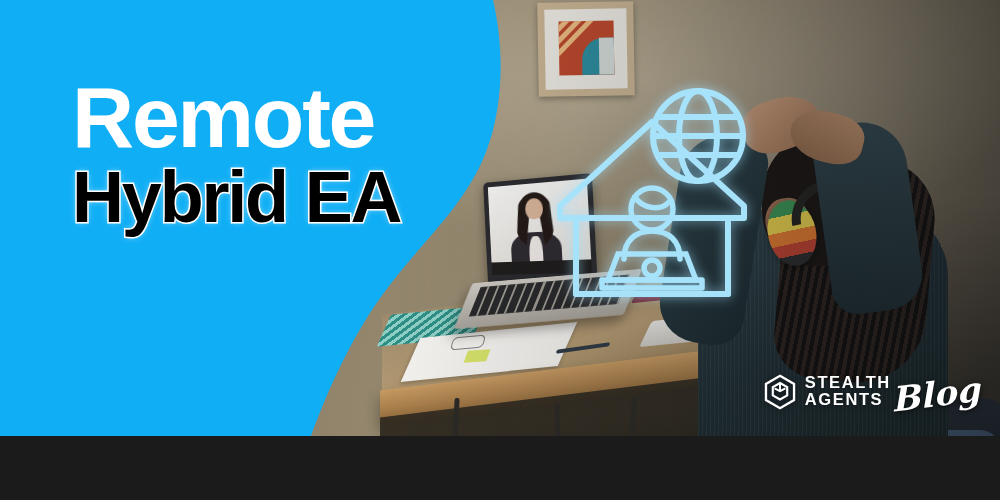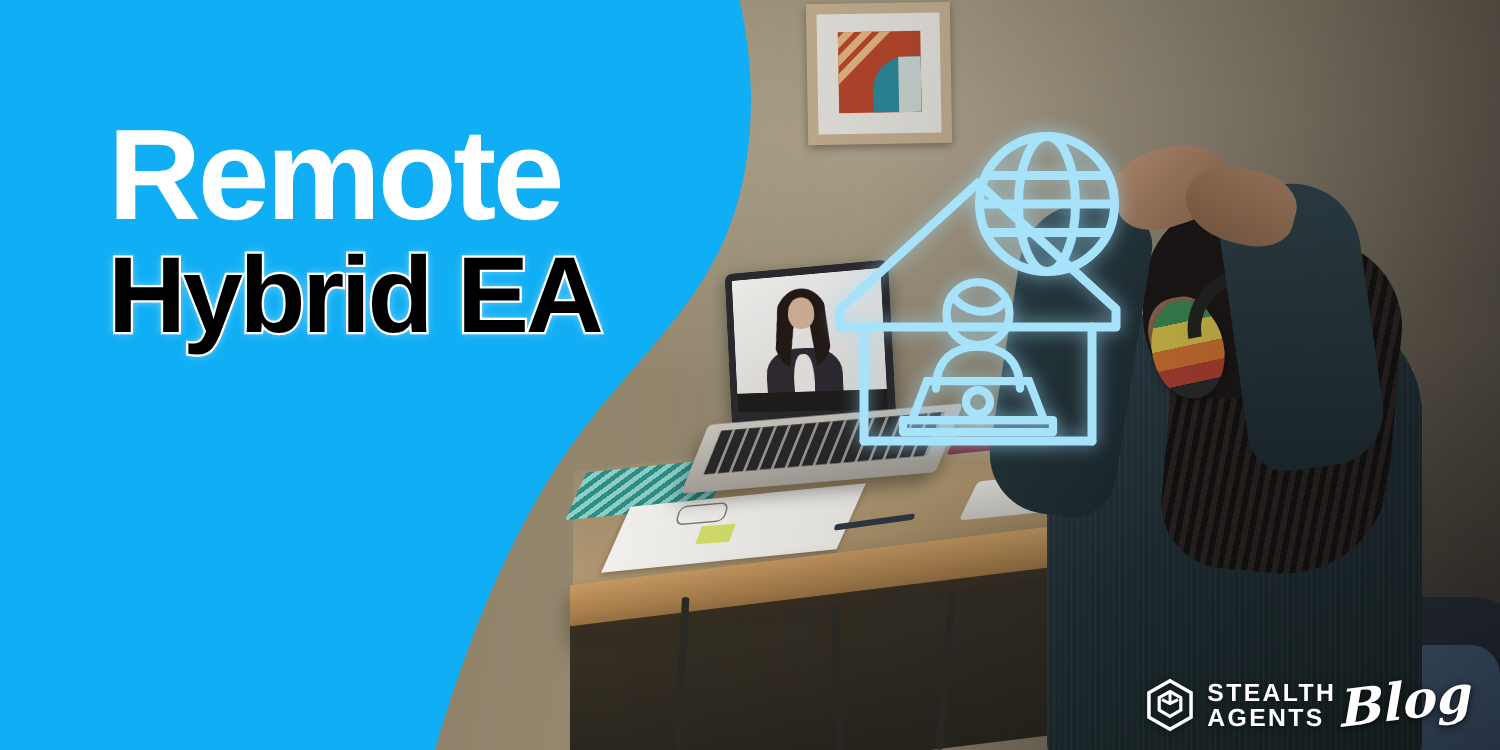--- a/index.html
+++ b/index.html
@@ -3,21 +3,21 @@
 <meta charset="utf-8">
 <style>
   html, body {
     margin: 0;
     padding: 0;
     background: #1b1b1b;
   }
   #banner {
     position: relative;
     width: 1000px;
-    height: 500px;
+    height: 436px;
     overflow: hidden;
     font-family: "Liberation Sans", sans-serif;
     background: #8b7a63;
     user-select: none;
   }
 
   
   .photo {
     position: absolute;
     inset: 0;
@@ -323,23 +323,23 @@
   .wfh-icon {
     position: absolute;
     left: 556px; top: 88px;
     width: 192px; height: 214px;
     filter: drop-shadow(0 0 6px rgba(160,225,255,.65));
   }
 
   
   .logo {
     position: absolute;
-    right: 18px; bottom: 12px;
+    right: 18px; bottom: 22px;
     display: flex;
-    align-items: flex-end;
+    align-items: flex-start;
     gap: 7px;
     filter: drop-shadow(0 1px 3px rgba(0,0,0,.55));
   }
   .logo-hex { width: 36px; height: 36px; flex: 0 0 auto; }
   .logo-words {
     display: flex;
     flex-direction: column;
     line-height: 1.02;
   }
   .logo-words span {

